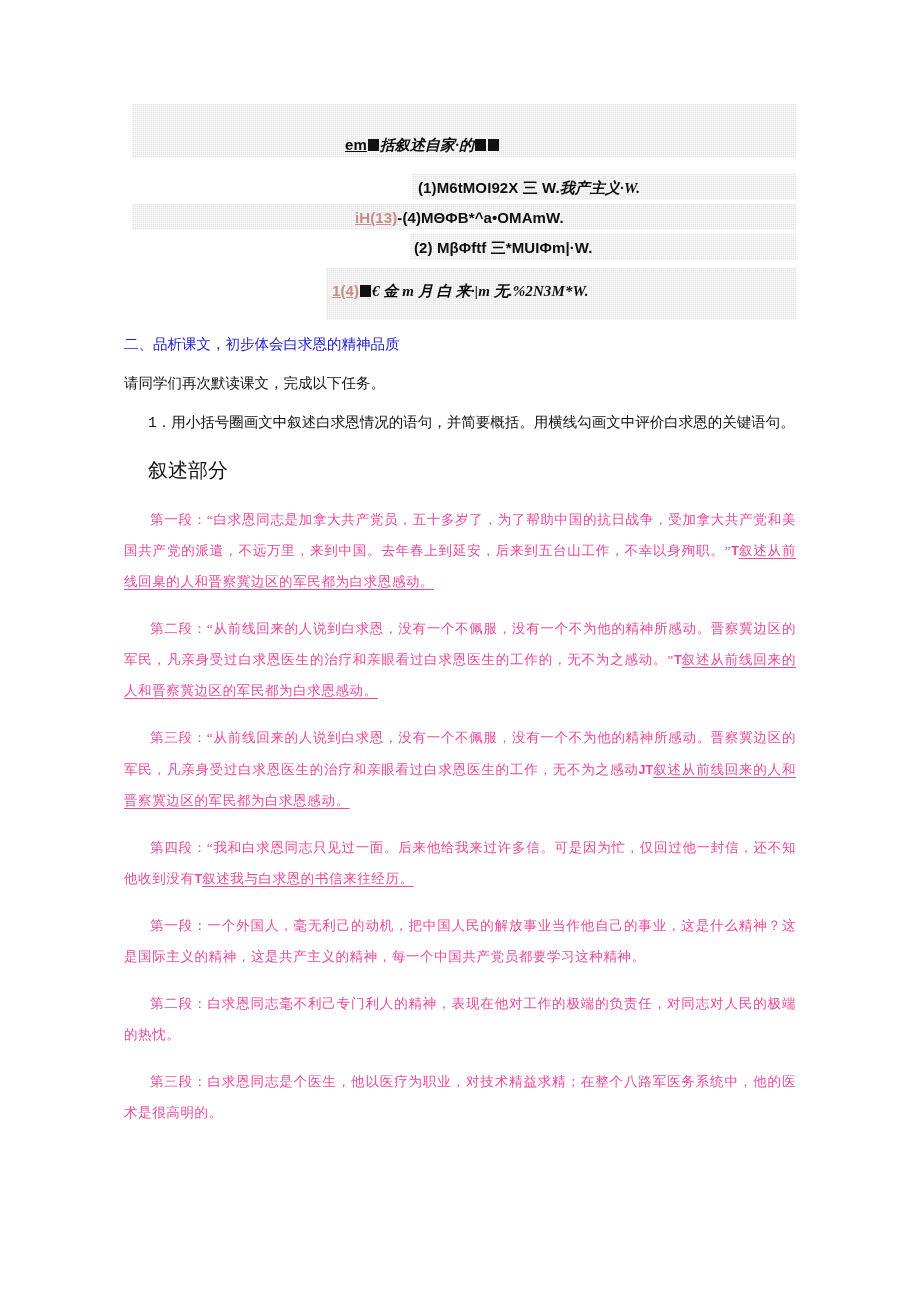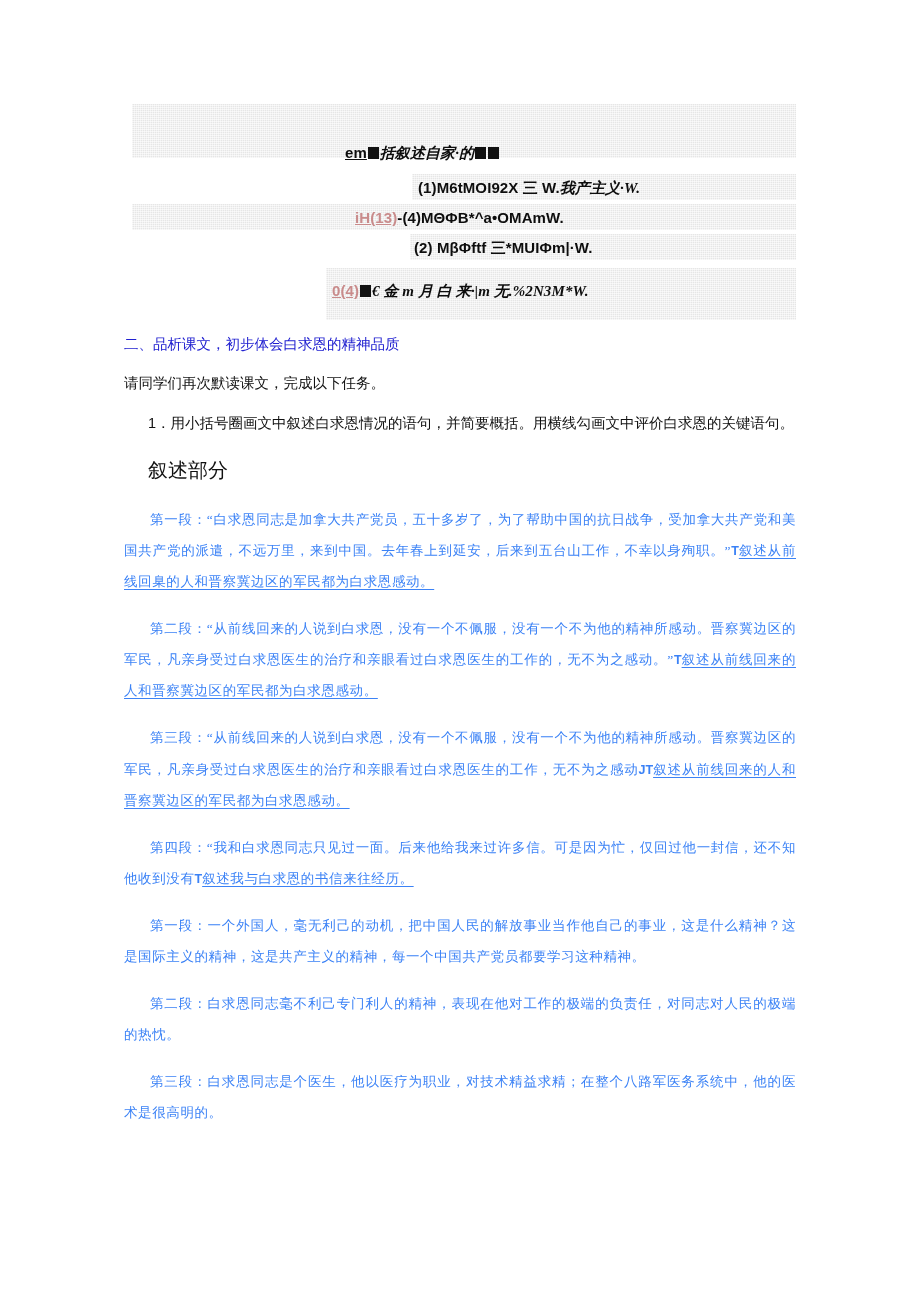--- a/index.html
+++ b/index.html
@@ -89,21 +89,21 @@
 
   .lead {
     font-family: "Liberation Sans", sans-serif;
     font-size: 14.5px;
     line-height: 1.9;
     margin: 0 0 10px 0;
     color: #111;
   }
 
   .task {
-    font-family: Liberation Sans, sans-serif;
+    font-family: Liberation Mono, monospace;
     font-size: 14.5px;
     line-height: 2.1;
     margin: 0 0 12px 0;
     text-indent: 24px;
     color: #111;
     text-align: justify;
   }
 
   .sub-heading {
     font-family: "Liberation Sans", sans-serif;
@@ -112,21 +112,21 @@
     margin: 14px 0 6px 24px;
     color: #111;
   }
 
   .para {
     font-family: "Liberation Serif", serif;
     font-size: 13.5px;
     line-height: 2.3;
     margin: 16px 0 2px 0;
     text-indent: 26px;
-    color: #3b82f6;
+    color: #ec4899;
     text-align: justify;
     letter-spacing: .6px;
   }
   .para .u {
     text-decoration: underline;
     text-underline-offset: 3px;
   }
   .para .marker {
     font-family: "Liberation Sans", sans-serif;
     font-weight: bold;
@@ -135,42 +135,42 @@
   }
 </style>
 </head>
 <body>
 
 <div class="page">
 
   <div class="scan-zone">
 
     <div class="scan-band" style="left:132px; top:104px; width:664px; height:54px;"></div>
-    <div class="scan-line" style="left:345px; top:144px;">
+    <div class="scan-line" style="left:345px; top:136px;">
       <span class="ul">em</span><span class="blk"></span><span class="serif">括叙述自家·的</span><span class="blk"></span><span class="blk"></span>
     </div>
 
     <div class="scan-band" style="left:412px; top:174px; width:384px; height:26px;"></div>
     <div class="scan-line" style="left:418px; top:179px;">
       <span>(1)M6tMOI92X 三 W.</span><span class="serif">我产主义·W.</span>
     </div>
 
     <div class="scan-band" style="left:132px; top:204px; width:664px; height:26px;"></div>
     <div class="scan-line" style="left:355px; top:209px;">
       <span class="ul pink">iH(13)</span><span>-(4)MΘΦB*^a•OMAmW.</span>
     </div>
 
     <div class="scan-band" style="left:410px; top:234px; width:386px; height:26px;"></div>
     <div class="scan-line" style="left:414px; top:239px;">
       <span>(2)    MβΦftf 三*MUIΦm|·W.</span>
     </div>
 
     <div class="scan-band" style="left:326px; top:268px; width:470px; height:52px;"></div>
     <div class="scan-line" style="left:332px; top:282px;">
-      <span class="ul pink">0(4)</span><span class="blk"></span><span class="serif">€ 金 m 月 白 来·|m 无.%2N3M*W.</span>
+      <span class="ul pink">1(4)</span><span class="blk"></span><span class="serif">€ 金 m 月 白 来·|m 无.%2N3M*W.</span>
     </div>
 
   </div>
 
   <div class="content">
     <div class="inner">
 
       <div class="section-heading">二、品析课文，初步体会白求恩的精神品质</div>
 
       <div class="lead">请同学们再次默读课文，完成以下任务。</div>

